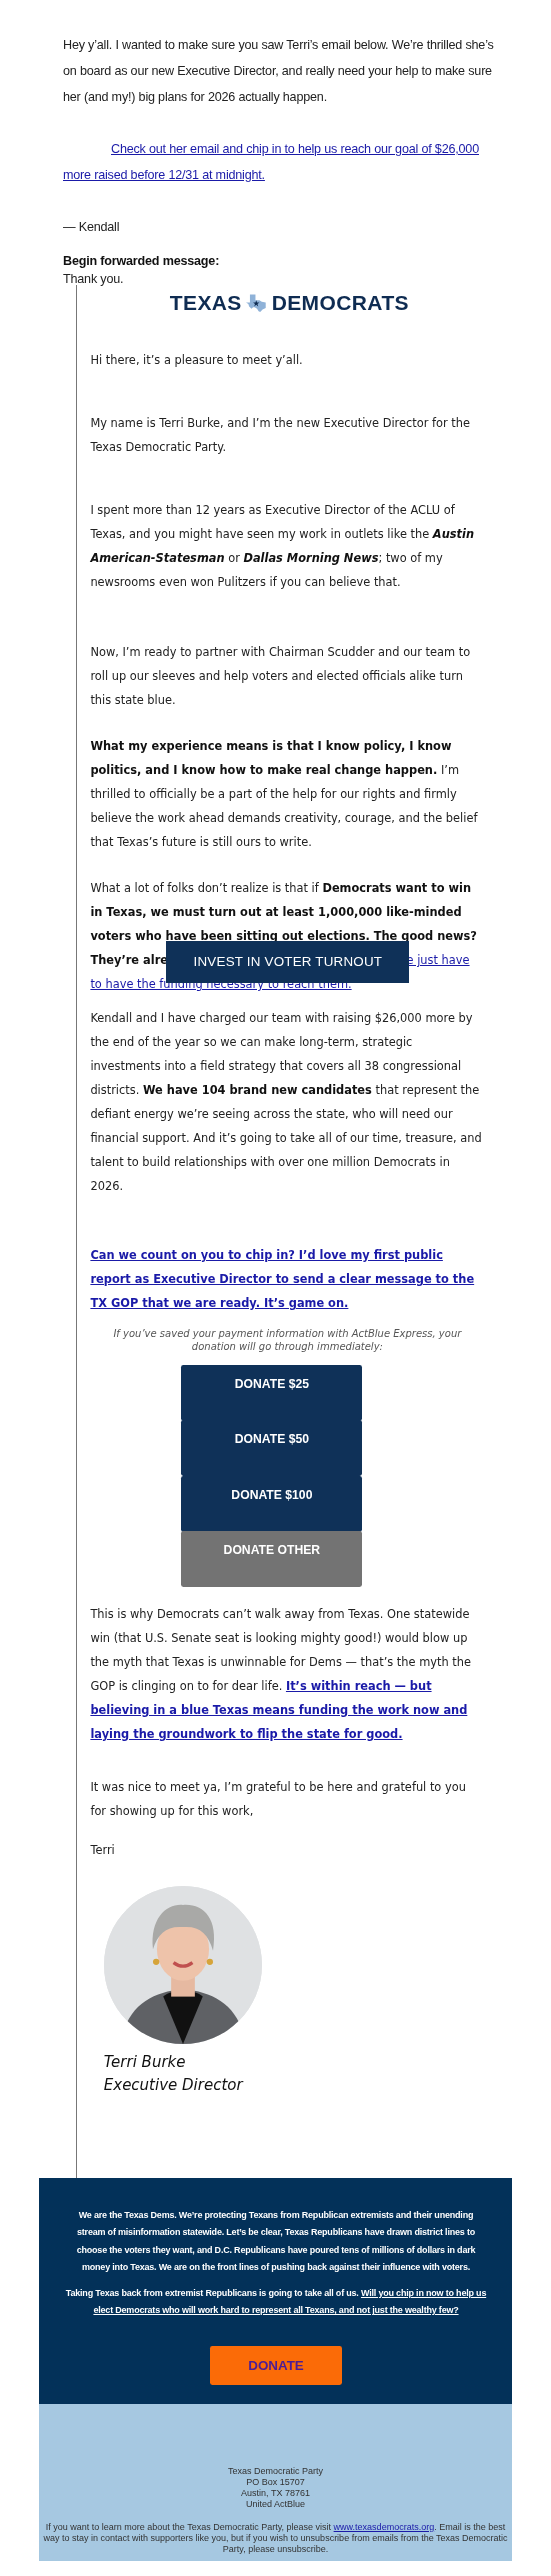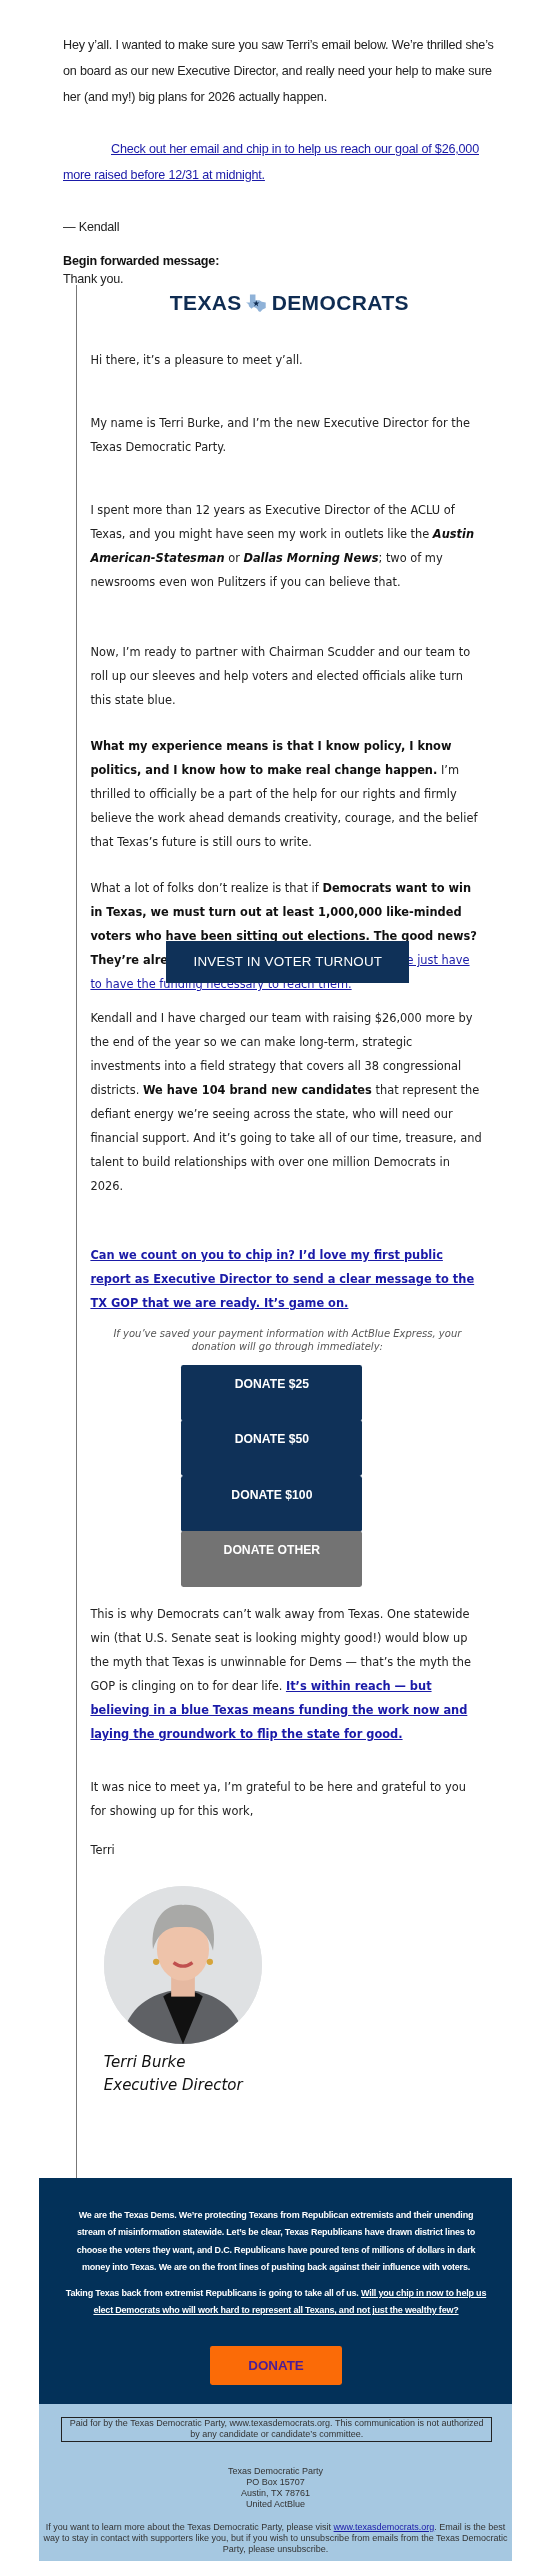--- a/index.html
+++ b/index.html
@@ -112,21 +112,20 @@
   </div>
 </div>
 
 <div class="footer-dark">
   <p style="position:absolute; left:32px; width:410px; top:29px;">We are the Texas Dems. We’re protecting Texans from Republican extremists and their unending stream of misinformation statewide. Let’s be clear, Texas Republicans have drawn district lines to choose the voters they want, and D.C. Republicans have poured tens of millions of dollars in dark money into Texas. We are on the front lines of pushing back against their influence with voters.</p>
   <p style="position:absolute; left:24px; width:426px; top:107px;"><span>Taking Texas back from extremist Republicans is going to take all of us. </span><a href="#">Will you chip in now to help us elect Democrats who will work hard to represent all Texans, and not just the wealthy few?</a></p>
   <div class="footer-donate">DONATE</div>
 </div>
 
 <div class="footer-light">
-  <div class="paidfor">Paid for by the Texas Democratic Party, www.texasdemocrats.org. This communication is not authorized by any candidate or candidate’s committee.</div>
   <div class="address">
     <div>Texas Democratic Party</div>
     <div>PO Box 15707</div>
     <div>Austin, TX 78761</div>
     <div>United ActBlue</div>
   </div>
   <div class="unsub"><span>If you want to learn more about the Texas Democratic Party, please visit </span><a href="#">www.texasdemocrats.org</a><span>. Email is the best way to stay in contact with supporters like you, but if you wish to unsubscribe from emails from the Texas Democratic Party, please unsubscribe.</span></div>
 </div>
 
 

